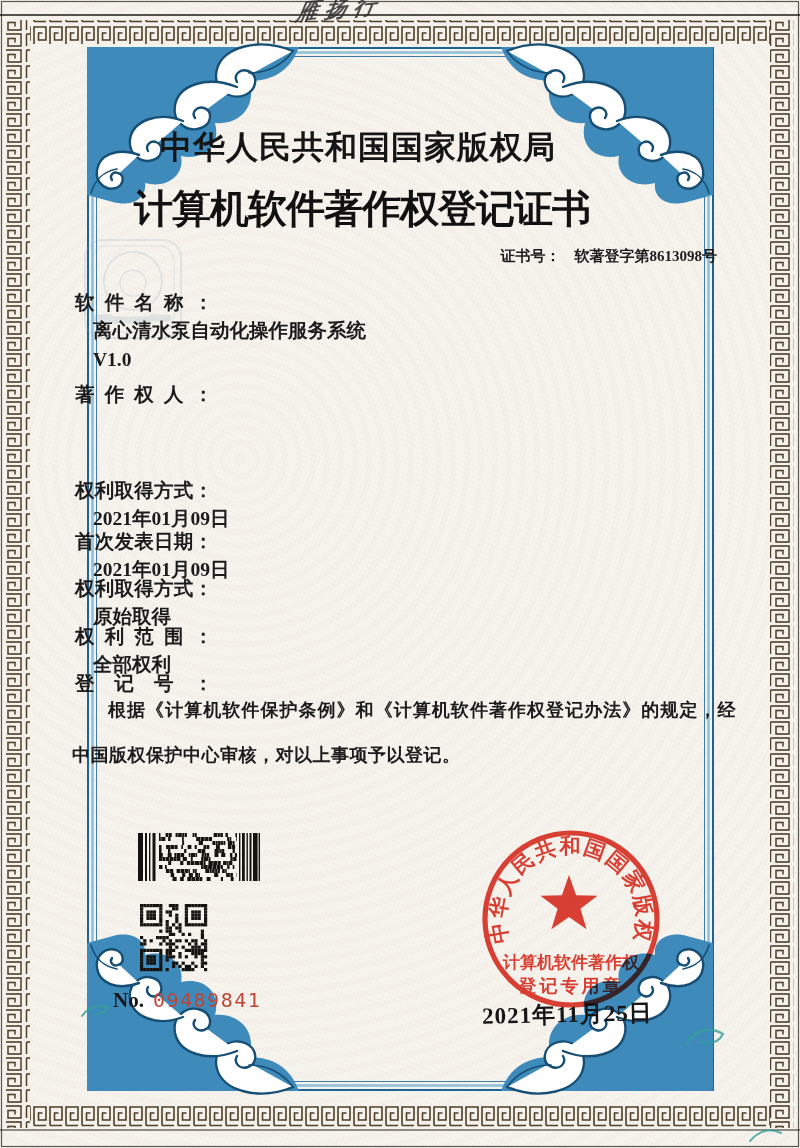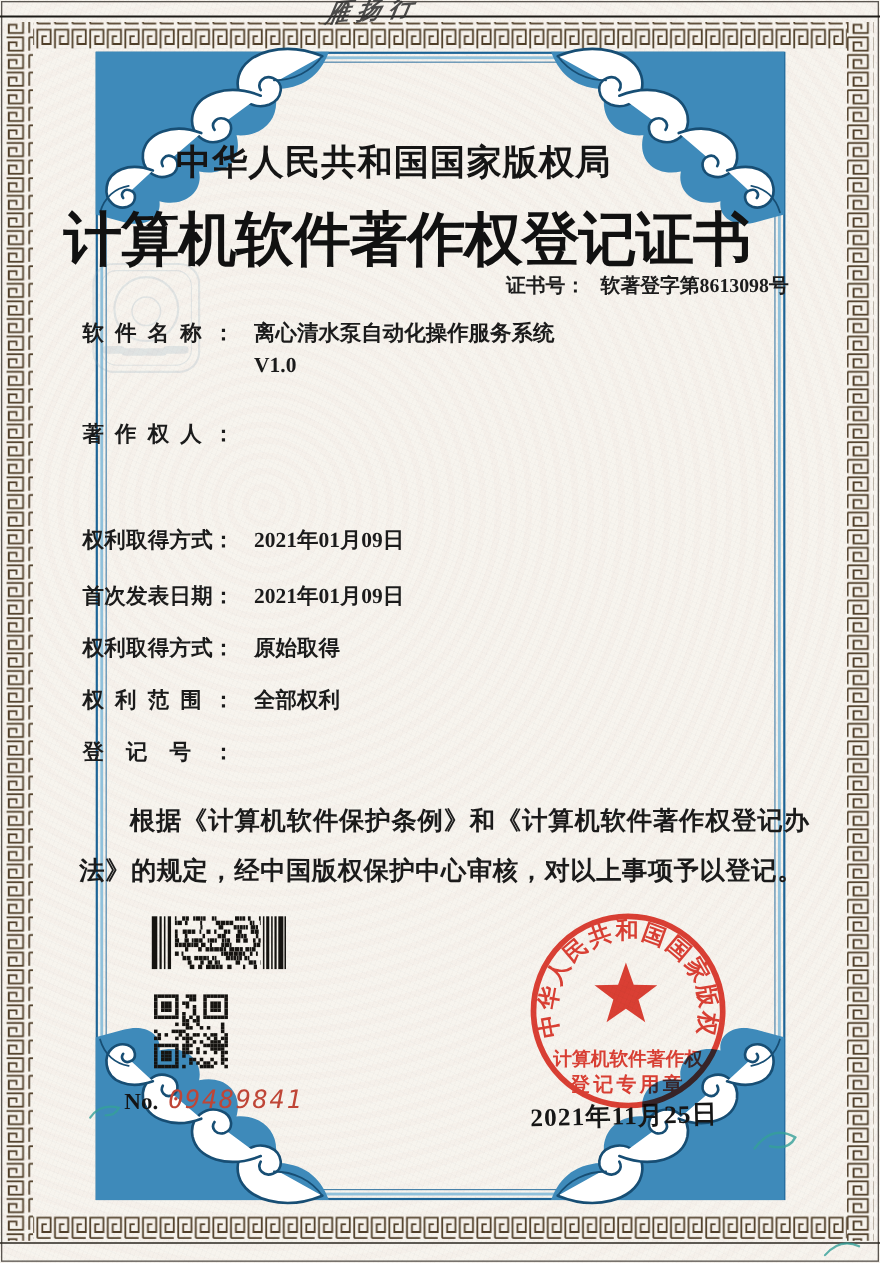--- a/index.html
+++ b/index.html
@@ -23,42 +23,42 @@
     top:-6px;left:296px;font-size:22px;font-style:italic;letter-spacing:7px;
     color:#2f2f2f;opacity:.85;transform:rotate(-5deg) skewX(-16deg);
     font-weight:700;white-space:nowrap;
   }
   .authority{
     top:126px;left:70px;width:576px;text-align:center;
     font-size:32px;font-weight:900;letter-spacing:1px;color:#151515;white-space:nowrap;
   }
   .cert-title{
     top:182px;left:58px;width:608px;text-align:center;
-    font-size:53px;font-weight:900;letter-spacing:-1px;color:#111;white-space:nowrap;
+    font-size:39px;font-weight:900;letter-spacing:-1px;color:#111;white-space:nowrap;
   }
   .certno{
-    top:247px;right:83px;font-size:18px;font-weight:700;white-space:nowrap;color:#1c1c1c;text-align:right;
+    top:247px;right:83px;font-size:15px;font-weight:700;white-space:nowrap;color:#1c1c1c;text-align:right;
   }
   .certno .num{margin-left:14px;}
 
   .row{position:absolute;left:75px;z-index:3;display:flex;align-items:flex-start;
-       font-size:19.5px;font-weight:700;color:#1b1b1b;white-space:nowrap;}
+       font-size:19.5px;font-weight:700;color:#1b1b1b;white-space:nowrap;flex-direction:column;}
   .row .lbl{display:inline-block;width:138px;text-align:justify;text-align-last:justify;}
   .row .val{margin-left:18px;line-height:29px;}
 
   .statement{
-    top:724px;left:72px;width:664px;z-index:3;
-    font-size:23px;font-weight:600;line-height:45px;color:#1b1b1b;
+    top:688px;left:72px;width:664px;z-index:3;
+    font-size:18px;font-weight:600;line-height:45px;color:#1b1b1b;
     text-indent:2em;letter-spacing:.5px;text-align:justify;
   }
   .serial{top:988px;left:113px;z-index:3;display:flex;align-items:flex-end;}
   .serial .pfx{font-size:21px;font-weight:700;color:#141414;}
   .serial .digits{
     margin-left:9px;font-family:"DejaVu Sans Mono",monospace;
-    font-size:23px;color:#bf4536;letter-spacing:1.5px;transform:translateY(-1px);font-style:italic;
+    font-size:20px;color:#bf4536;letter-spacing:1.5px;transform:translateY(-1px);
   }
   .issue-date{
     top:999px;left:482px;z-index:4;font-size:23px;font-weight:700;color:#161616;
     transform:rotate(-1.2deg);white-space:nowrap;letter-spacing:1px;
   }
 </style>
 </head>
 <body>
 
 <div class="page">

